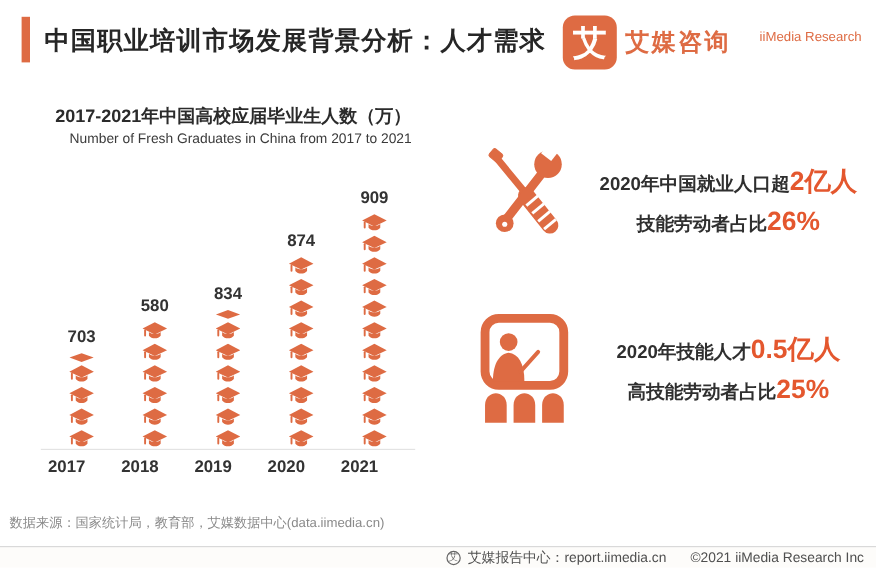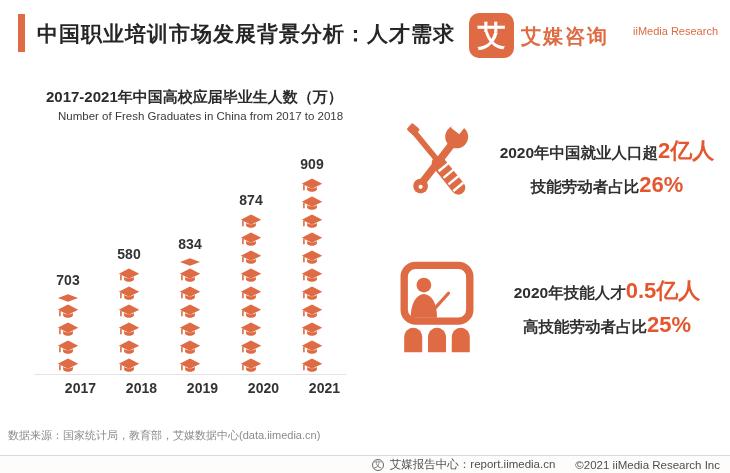--- a/index.html
+++ b/index.html
@@ -32,21 +32,21 @@
 
   
   .chart-area{position:absolute;left:40px;top:140px;width:300px;height:234px;
     display:flex;justify-content:space-between;align-items:flex-end;}
   .bar-col{width:56px;display:flex;flex-direction:column;align-items:center;justify-content:flex-end;}
   .bar-value{font-size:14px;font-weight:bold;color:#333;margin-bottom:4px;}
   .cap{width:22px;height:16px;margin-top:2px;display:block;}
   .cap-partial{width:22px;height:8px;margin-top:2px;display:block;}
   .baseline{position:absolute;left:34px;top:374px;width:312px;height:1px;background:#e3e3e3;}
   .year-row{position:absolute;left:40px;top:380px;width:300px;display:flex;justify-content:space-between;}
-  .year-label{width:56px;text-align:right;font-size:14px;font-weight:600;color:#333;}
+  .year-label{width:56px;text-align:left;font-size:14px;font-weight:600;color:#333;}
 
   
   .fact{position:absolute;left:396px;width:326px;display:flex;align-items:center;gap:14px;}
   .fact1{top:116px;height:104px;}
   .fact2{top:256px;height:104px;}
   .fact-icon{width:82px;height:100px;flex:0 0 82px;}
   .fact-text{flex:1;text-align:center;line-height:1.2;}
   .fact-line{margin:7px 0;white-space:nowrap;}
   .fact-dark{font-size:15.5px;font-weight:bold;color:#2f2f2f;vertical-align:baseline;}
   .fact-accent{font-size:22px;font-weight:bold;color:var(--accent);vertical-align:baseline;}
@@ -71,21 +71,21 @@
 
   <div class="logo">
     <div class="logo-mark">艾</div>
     <div class="logo-names">
       <span class="logo-cn">艾媒咨询</span>
       <span class="logo-en">iiMedia Research</span>
     </div>
   </div>
 
   <div class="chart-title">2017-2021年中国高校应届毕业生人数（万）</div>
-  <div class="chart-subtitle">Number of Fresh Graduates in China from 2017 to 2018</div>
+  <div class="chart-subtitle">Number of Fresh Graduates in China from 2017 to 2021</div>
 
   <div class="chart-area" id="chart-area">
       <div class="bar-col">
         <div class="bar-value">703</div>
         <svg class="cap-partial" viewBox="0 0 24 8">
      <polygon points="12,0 23,4 12,8 1,4" fill="#DE6B43"></polygon>
    </svg>
         <svg class="cap" viewBox="0 0 24 18">
      <rect x="2" y="7.5" width="1.8" height="6.5" rx="0.9" fill="#DE6B43"></rect>
      <polygon points="12,0.5 23.5,6.5 12,12 0.5,6.5" fill="#DE6B43"></polygon>

